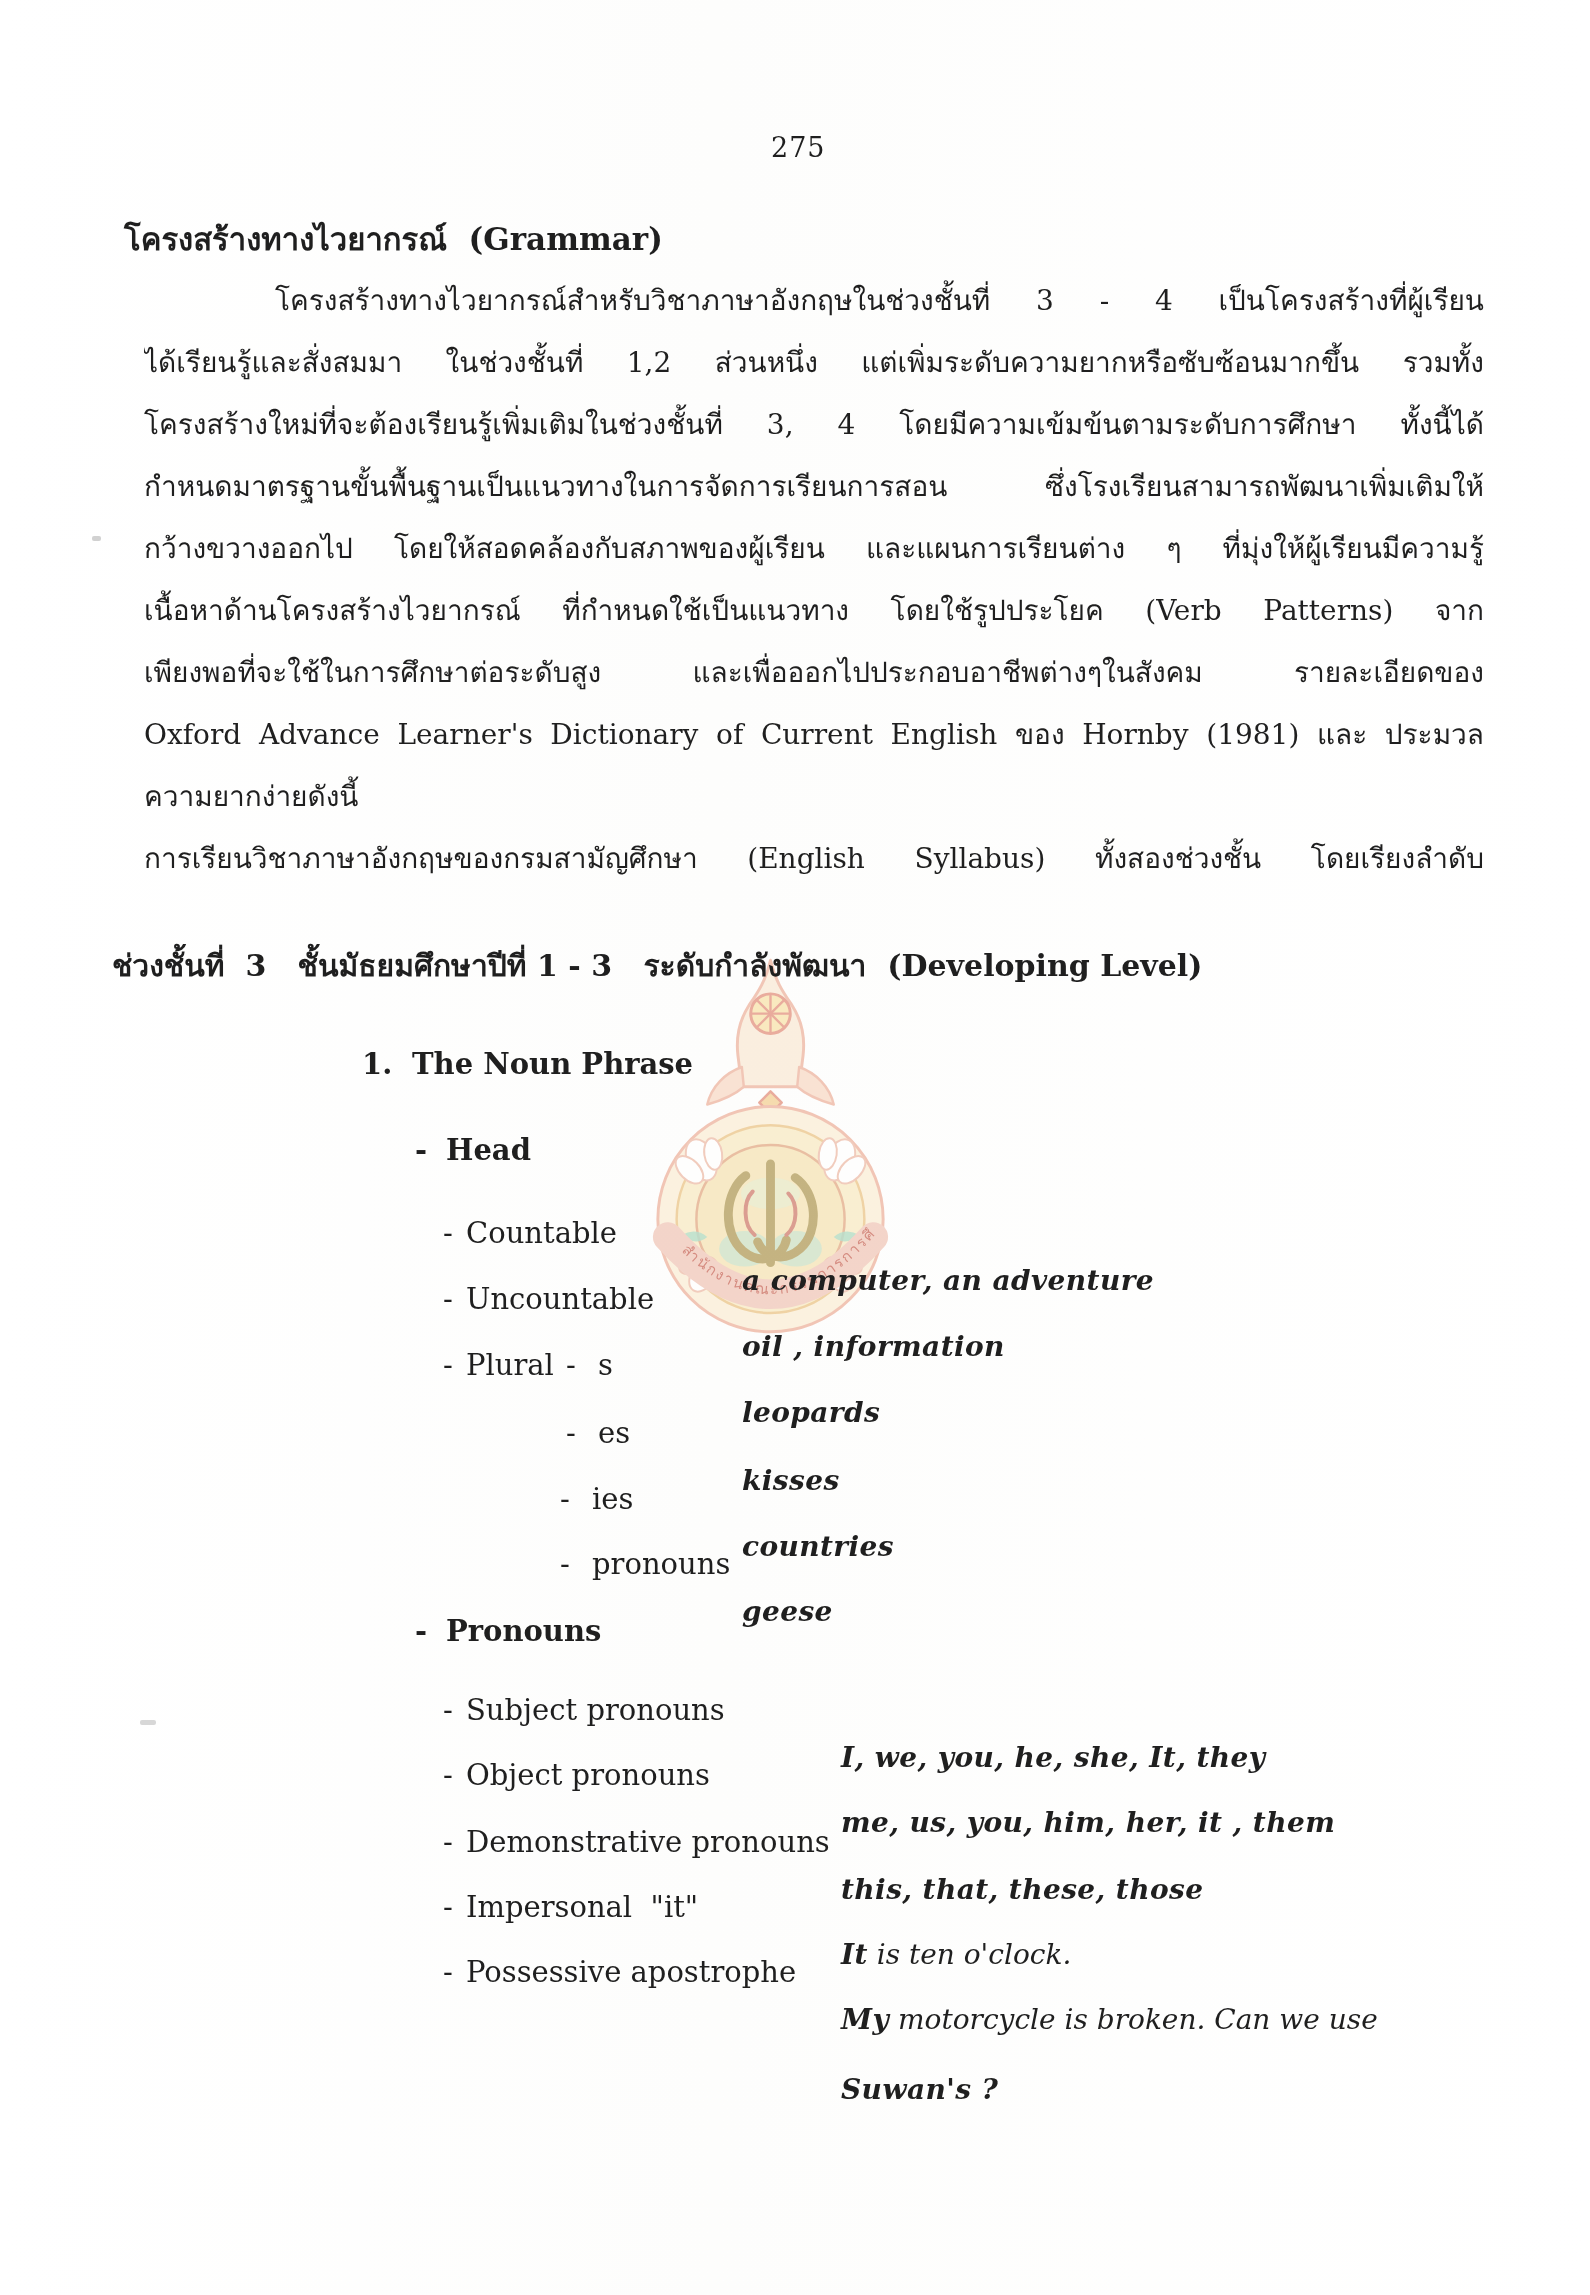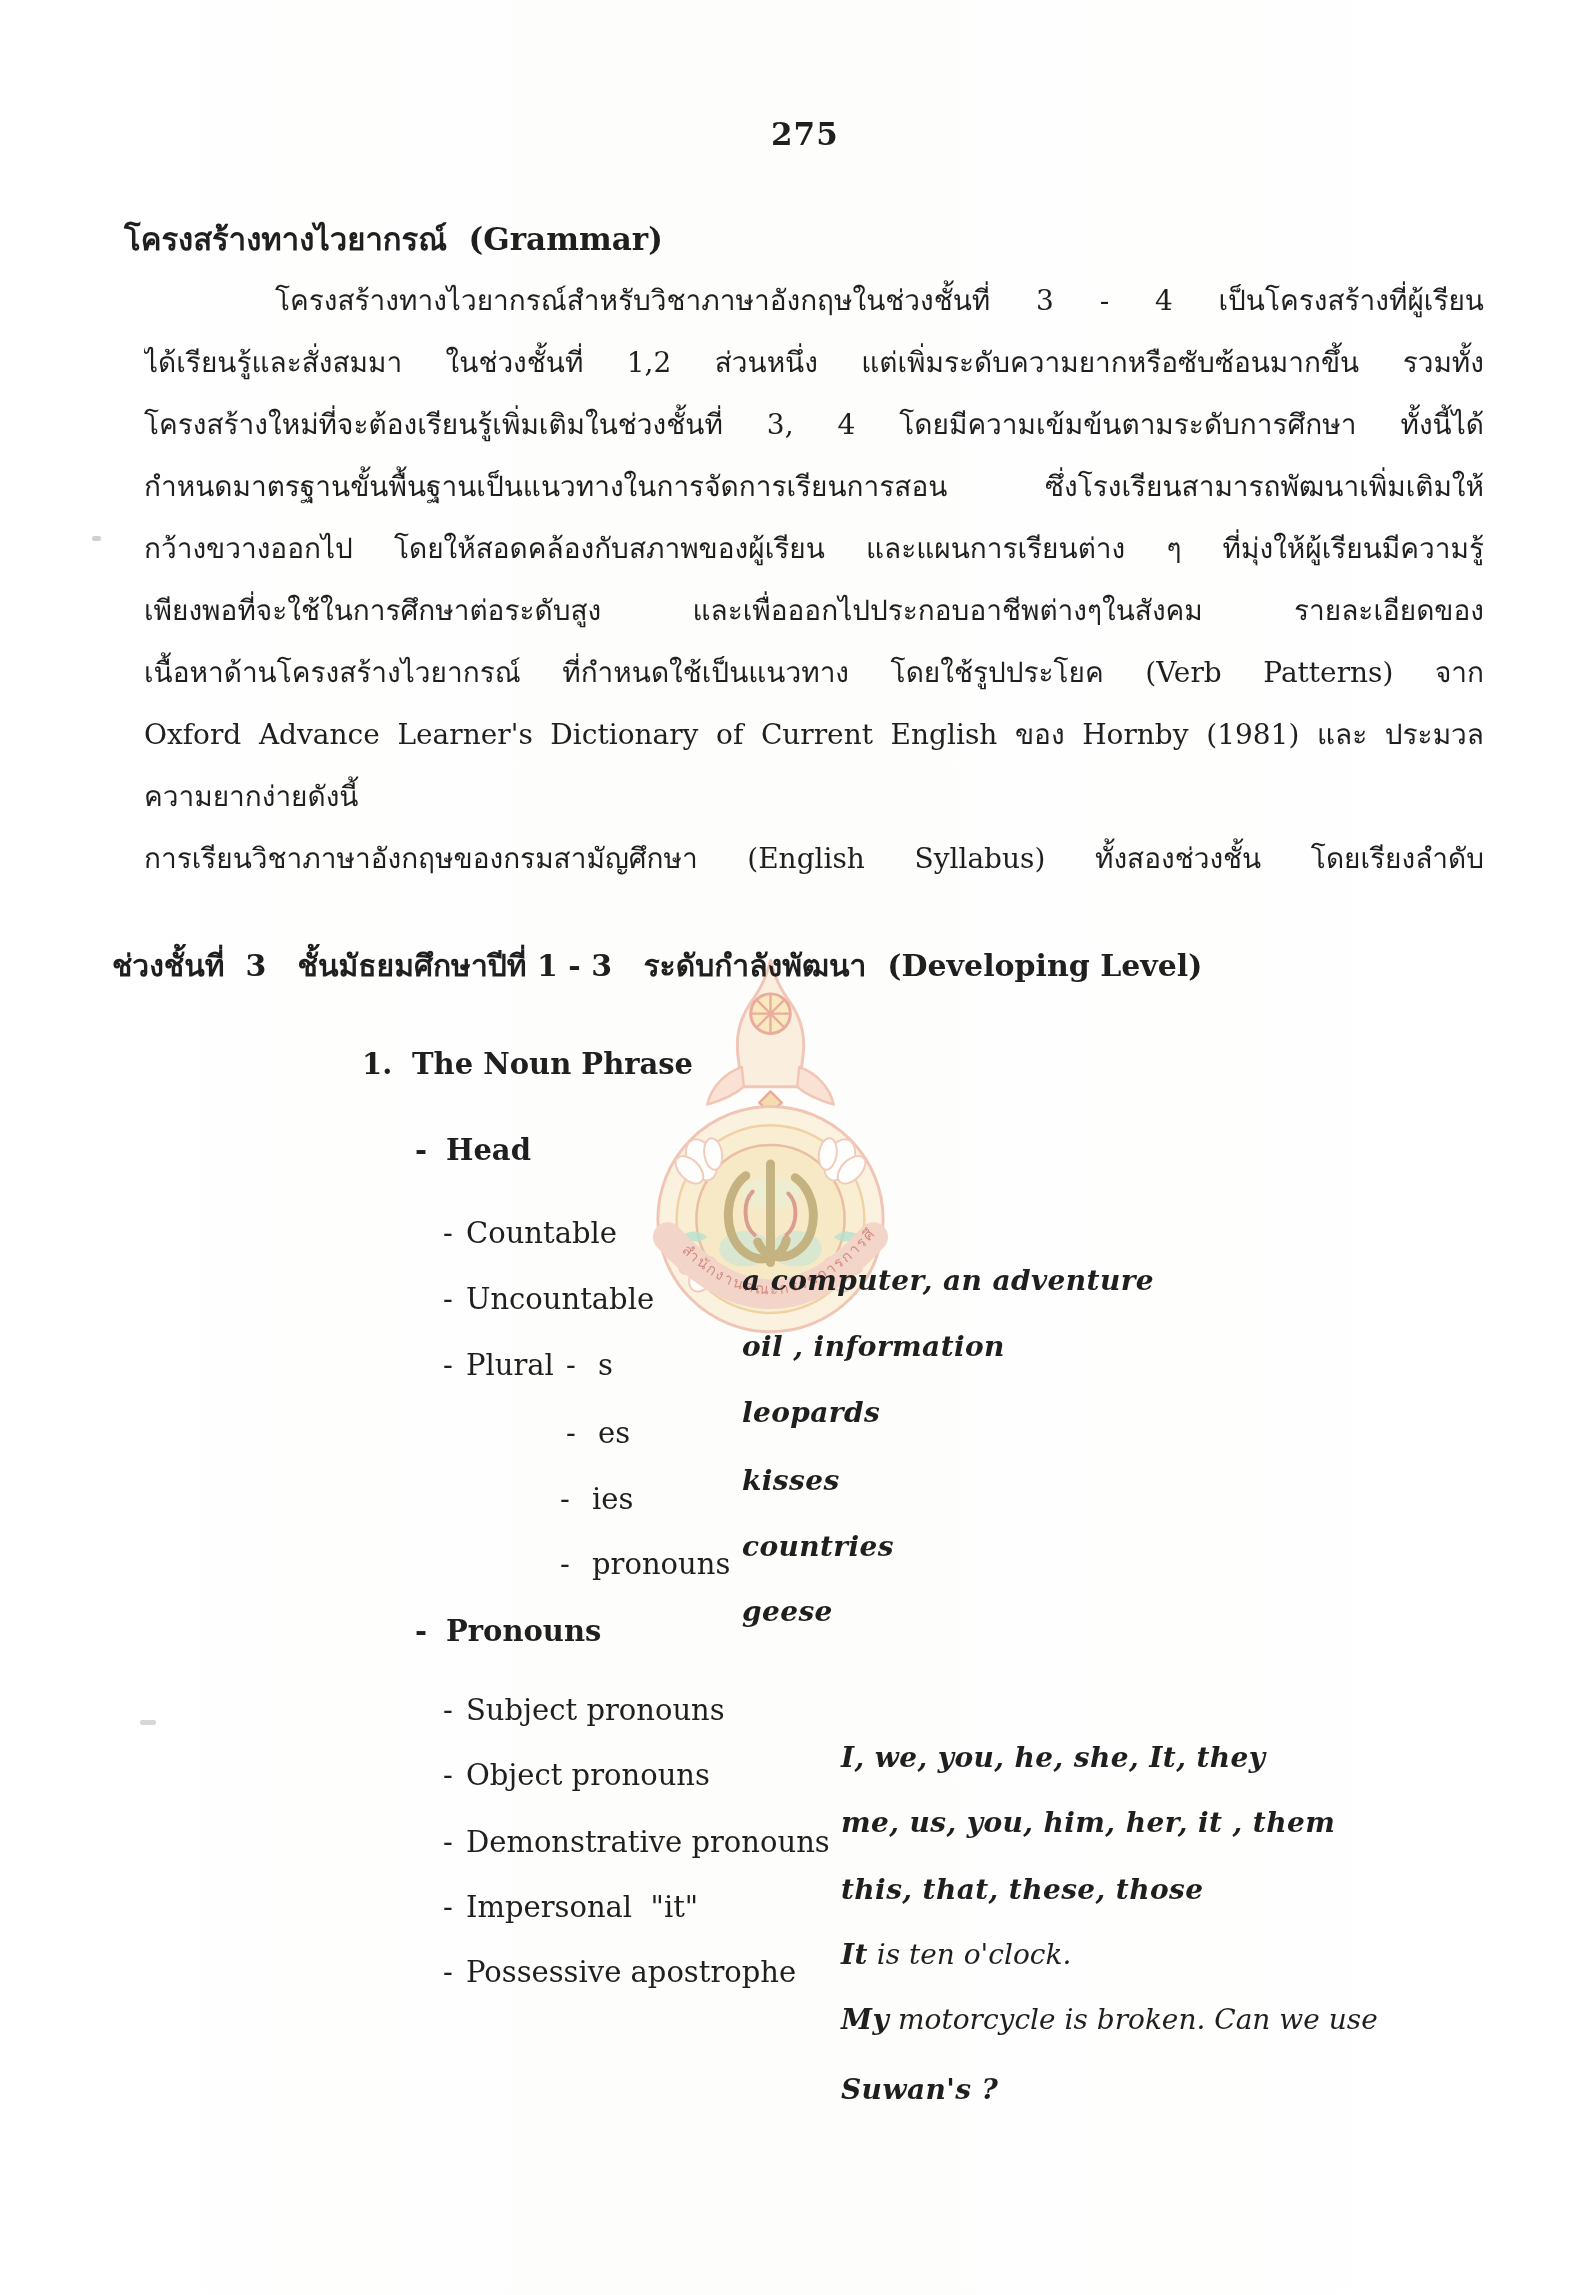--- a/index.html
+++ b/index.html
@@ -2,21 +2,21 @@
 <html><head>
 <meta charset="utf-8">
 <style>
   html,body{margin:0;padding:0;background:#9a9a9a;}
   .page{
     position:relative;width:1591px;height:2296px;margin:0 auto;
     background:linear-gradient(90deg,#ffffff 0%,#fdfdfc 45%,#ffffff 100%);
     font-family:"DejaVu Serif","Liberation Serif",serif;
     color:#1f1f1f;overflow:hidden;
   }
-  .page-number{position:absolute;left:771px;top:116px;font-size:31px;letter-spacing:1px;z-index:2;font-weight:bold;}
+  .page-number{position:absolute;left:771px;top:132px;font-size:27px;letter-spacing:1px;z-index:2;}
   .doc-title{position:absolute;left:112px;top:202px;font-size:31px;font-weight:bold;white-space:pre;z-index:2;margin:12px;}
   .para{position:absolute;left:112px;top:270px;width:1372px;font-size:28px;z-index:2;}
   .pline{height:62px;line-height:62px;text-align:justify;text-align-last:justify;overflow:hidden;margin-left:32px;}
   .pline.first{padding-left:131px;}
   .pline.last{text-align:left;text-align-last:left;}
   .section-heading{position:absolute;left:112px;top:942px;font-size:30px;font-weight:bold;white-space:pre;z-index:2;margin:0;}
   .orow{position:absolute;left:0;top:0;width:1591px;height:50px;font-size:29px;z-index:2;}
   .orow span{position:absolute;white-space:pre;top:0;}
   .b{font-weight:bold;}
   .num{left:362px;}
@@ -46,22 +46,22 @@
   <div class="page-number">275</div>
 
   <h1 class="doc-title">โครงสร้างทางไวยากรณ์  (Grammar)</h1>
 
   <div class="para">
     <div class="pline first">โครงสร้างทางไวยากรณ์สำหรับวิชาภาษาอังกฤษในช่วงชั้นที่ 3 - 4 เป็นโครงสร้างที่ผู้เรียน</div>
     <div class="pline">ได้เรียนรู้และสั่งสมมา ในช่วงชั้นที่ 1,2 ส่วนหนึ่ง แต่เพิ่มระดับความยากหรือซับซ้อนมากขึ้น รวมทั้ง</div>
     <div class="pline">โครงสร้างใหม่ที่จะต้องเรียนรู้เพิ่มเติมในช่วงชั้นที่ 3, 4 โดยมีความเข้มข้นตามระดับการศึกษา ทั้งนี้ได้</div>
     <div class="pline">กำหนดมาตรฐานขั้นพื้นฐานเป็นแนวทางในการจัดการเรียนการสอน ซึ่งโรงเรียนสามารถพัฒนาเพิ่มเติมให้</div>
     <div class="pline">กว้างขวางออกไป โดยให้สอดคล้องกับสภาพของผู้เรียน และแผนการเรียนต่าง ๆ ที่มุ่งให้ผู้เรียนมีความรู้</div>
+    <div class="pline">เนื้อหาด้านโครงสร้างไวยากรณ์ ที่กำหนดใช้เป็นแนวทาง โดยใช้รูปประโยค (Verb Patterns) จาก</div>
     <div class="pline">เพียงพอที่จะใช้ในการศึกษาต่อระดับสูง และเพื่อออกไปประกอบอาชีพต่างๆในสังคม รายละเอียดของ</div>
-    <div class="pline">เนื้อหาด้านโครงสร้างไวยากรณ์ ที่กำหนดใช้เป็นแนวทาง โดยใช้รูปประโยค (Verb Patterns) จาก</div>
     <div class="pline">Oxford Advance Learner's Dictionary of Current English ของ Hornby (1981) และ ประมวล</div>
     <div class="pline last">ความยากง่ายดังนี้</div>
     <div class="pline">การเรียนวิชาภาษาอังกฤษของกรมสามัญศึกษา (English Syllabus) ทั้งสองช่วงชั้น โดยเรียงลำดับ</div>
   </div>
 
   <div class="watermark">
     <svg width="249" height="388" viewBox="0 0 252 392" xmlns="http://www.w3.org/2000/svg">
       <defs>
         <path id="arcPath" d="M22 284 Q126 400 230 284" fill="none"></path>
       </defs>

